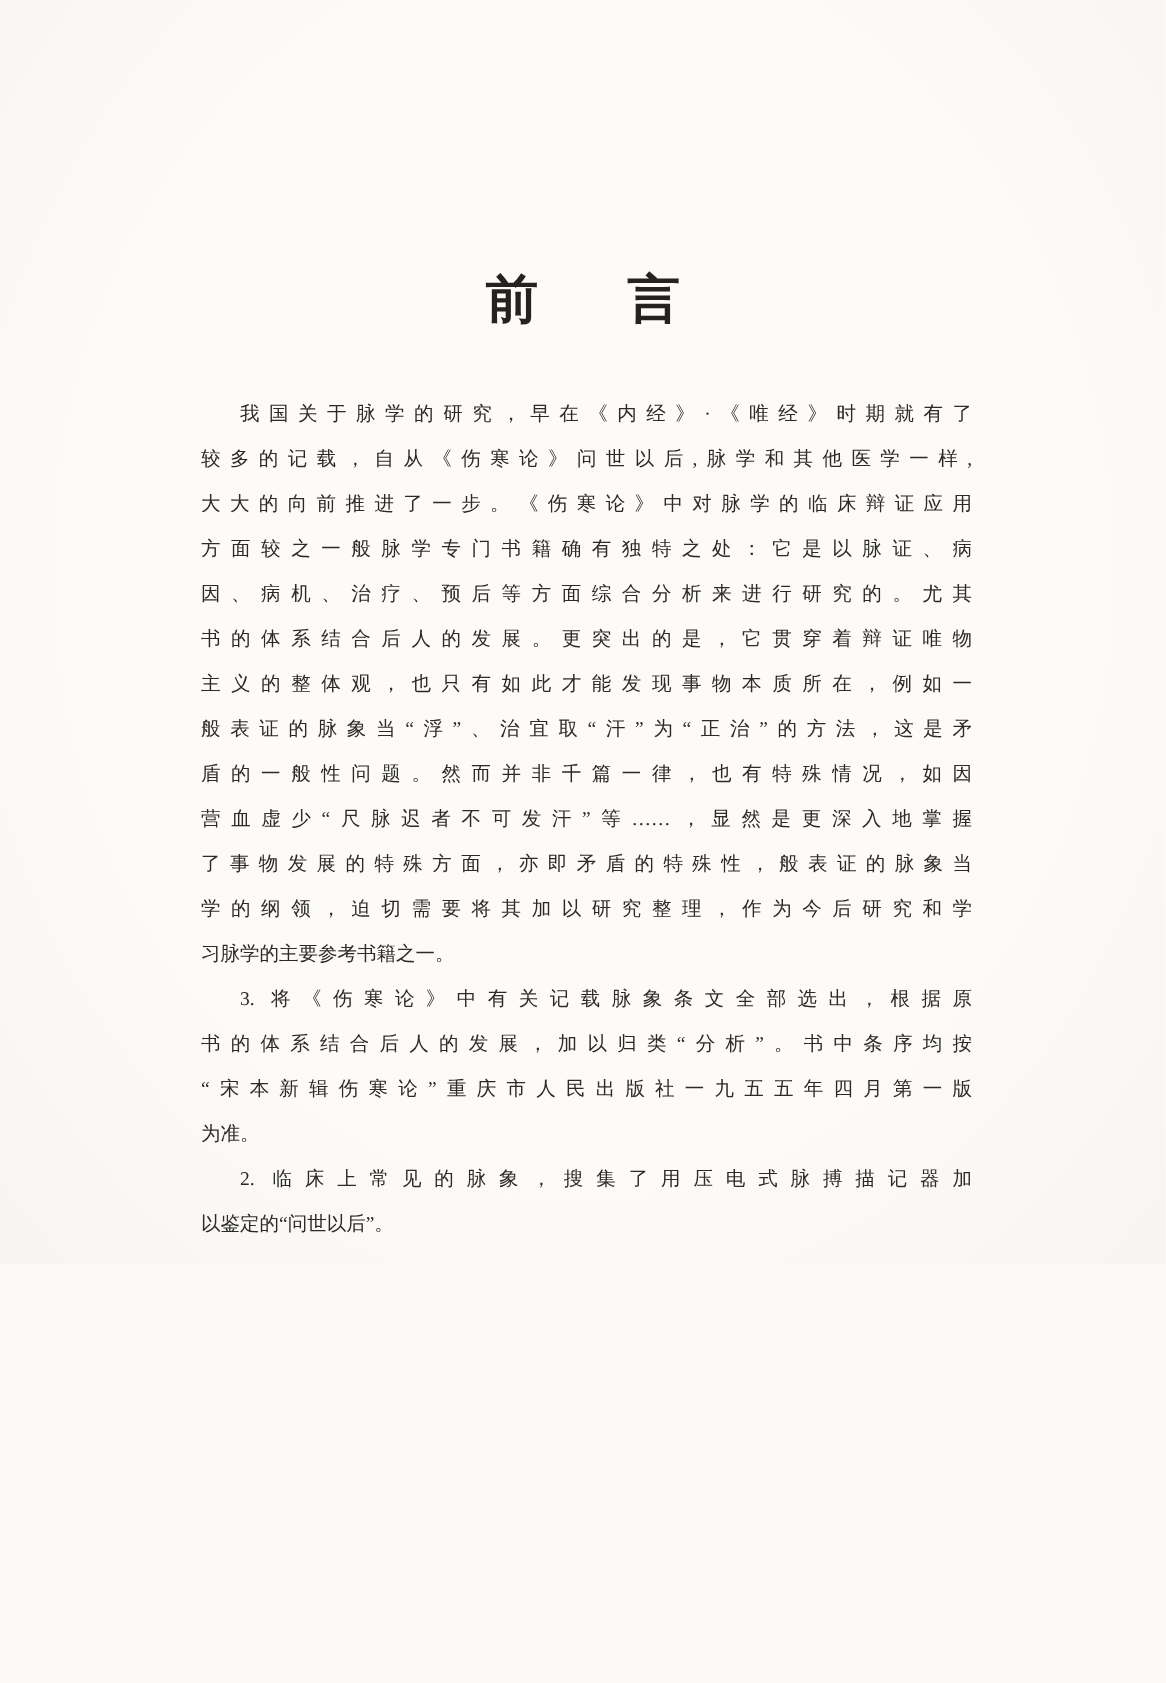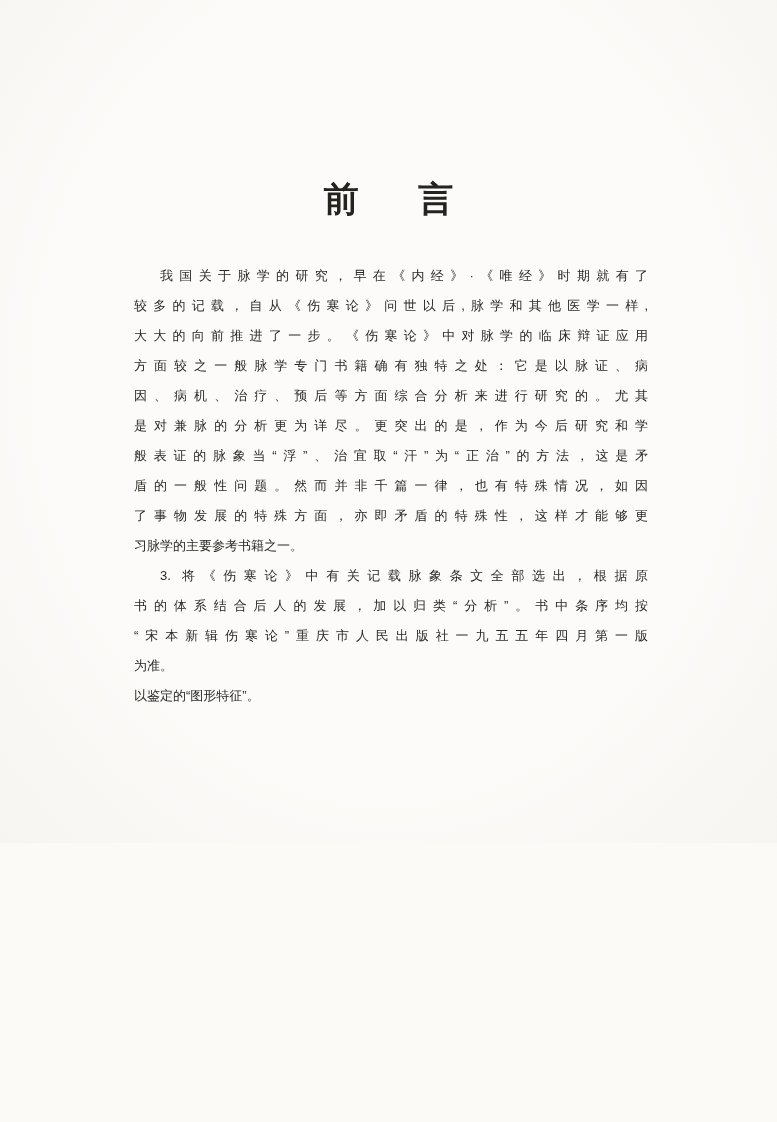--- a/index.html
+++ b/index.html
@@ -6,21 +6,21 @@
     margin: 0;
     padding: 0;
     background: #fbfaf7;
   }
   .scan-page {
     position: relative;
     width: 777px;
     height: 843px;
     background: radial-gradient(ellipse at 50% 45%, #fcfbf9 60%, #f6f5f1 100%);
     overflow: hidden;
-    font-family: Liberation Sans, sans-serif;
+    font-family: Liberation Serif, serif;
     color: #2b2a26;
   }
   .page-title {
     position: absolute;
     top: 176px;
     left: 0;
     width: 100%;
     margin: 0;
     text-align: center;
     font-size: 35px;
@@ -78,30 +78,34 @@
 <div class="scan-page">
 
   <h1 class="page-title">前　言</h1>
 
   <div class="text-block">
     <div class="line indent">我国关于脉学的研究，早在《内经》·《唯经》时期就有了</div>
     <div class="line">较多的记载，自从《伤寒论》问世以后,脉学和其他医学一样,</div>
     <div class="line">大大的向前推进了一步。《伤寒论》中对脉学的临床辩证应用</div>
     <div class="line">方面较之一般脉学专门书籍确有独特之处：它是以脉证、病</div>
     <div class="line">因、病机、治疗、预后等方面综合分析来进行研究的。尤其</div>
-    <div class="line">是对兼脉的分析更为详尽。更突出的是，作为今后研究和学</div>
+    <div class="line">书的体系结合后人的发展。更突出的是，它贯穿着辩证唯物</div>
+    <div class="line">主义的整体观，也只有如此才能发现事物本质所在，例如一</div>
     <div class="line">般表证的脉象当“浮”、治宜取“汗”为“正治”的方法，这是矛</div>
     <div class="line">盾的一般性问题。然而并非千篇一律，也有特殊情况，如因</div>
-    <div class="line">了事物发展的特殊方面，亦即矛盾的特殊性，这样才能够更</div>
+    <div class="line">营血虚少“尺脉迟者不可发汗”等……，显然是更深入地掌握</div>
+    <div class="line">了事物发展的特殊方面，亦即矛盾的特殊性，般表证的脉象当</div>
+    <div class="line">学的纲领，迫切需要将其加以研究整理，作为今后研究和学</div>
     <div class="line short">习脉学的主要参考书籍之一。</div>
     <div class="line indent">3. 将《伤寒论》中有关记载脉象条文全部选出，根据原</div>
     <div class="line">书的体系结合后人的发展，加以归类“分析”。书中条序均按</div>
     <div class="line">“宋本新辑伤寒论”重庆市人民出版社一九五五年四月第一版</div>
     <div class="line short">为准。</div>
-    <div class="line short">以鉴定的“图形特征”。</div>
+    <div class="line indent">2. 临床上常见的脉象，搜集了用压电式脉搏描记器加</div>
+    <div class="line short">以鉴定的“问世以后”。</div>
   </div>
 
   <div class="page-number">
     <span class="dot">•</span>
     <span class="num">1</span>
     <span class="dot">•</span>
   </div>
 
 </div>
 

